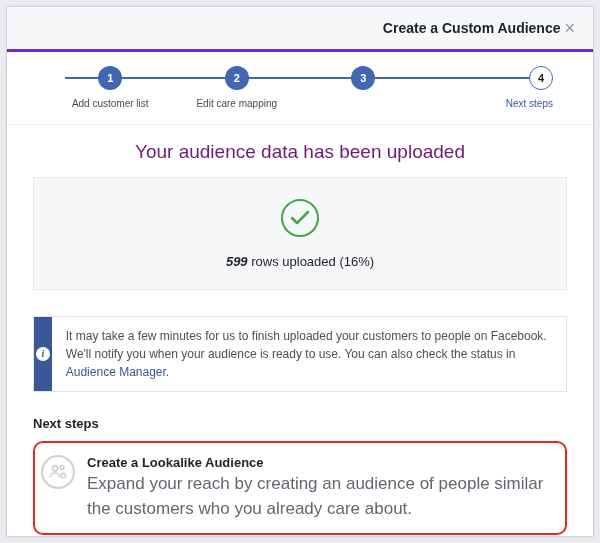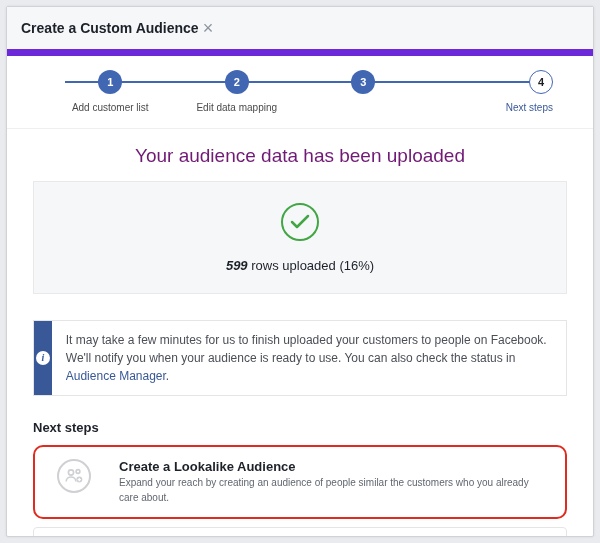--- a/index.html
+++ b/index.html
@@ -17,23 +17,23 @@
     border-radius: 2px;
     width: 100%;
     height: 100%;
     display: flex;
     flex-direction: column;
     box-shadow: 0 0 3px rgba(0,0,0,.08);
   }
   .header {
     display: flex;
     align-items: center;
-    justify-content: flex-start;
+    justify-content: flex-end;
     padding: 10px 14px;
-    border-bottom: 7px solid #6d28d9;
+    border-bottom: 3px solid #6d28d9;
     background: #f6f7f8;
   }
   .header h1 {
     font-size: 14px;
     font-weight: 700;
     color: #1d2129;
   }
   .close {
     color: #8d949e;
     font-size: 18px;
@@ -148,22 +148,22 @@
   .info-text a { color: #385898; text-decoration: none; text-align: center; }
   .section-label {
     font-size: 13px;
     font-weight: 700;
     color: #1d2129;
     margin-bottom: 10px;
   }
   .option {
     display: flex;
     align-items: flex-start;
-    gap: 28px;
-    padding: 12px 22px;
+    gap: 12px;
+    padding: 12px 6px;
     border: 1px solid #e5e5e5;
     border-radius: 4px;
     margin-bottom: 8px;
     cursor: pointer;
   }
   .option.highlight {
     border: 2px solid #e02b20;
     border-radius: 10px;
   }
   .option-icon {
@@ -177,21 +177,21 @@
     flex-shrink: 0;
     color: #cfd0d3;
   }
   .option-title {
     font-size: 13px;
     font-weight: 700;
     color: #1d2129;
     margin-bottom: 2px;
   }
   .option-desc {
-    font-size: 10px;
+    font-size: 17px;
     line-height: 1.45;
     color: #616770;
   }
 </style>
 </head>
 <body>
 
 <div class="modal">
 
   <div class="header">
@@ -201,21 +201,21 @@
 
   <div class="stepper">
     <div class="track">
       <div class="line"></div>
       <div class="step">
         <div class="dot">1</div>
         <div class="label">Add customer list</div>
       </div>
       <div class="step">
         <div class="dot">2</div>
-        <div class="label">Edit data mapping</div>
+        <div class="label">Edit care mapping</div>
       </div>
       <div class="step">
         <div class="dot">3</div>
       </div>
       <div class="step active">
         <div class="dot last">4</div>
         <div class="label">Next steps</div>
       </div>
     </div>
   </div>

